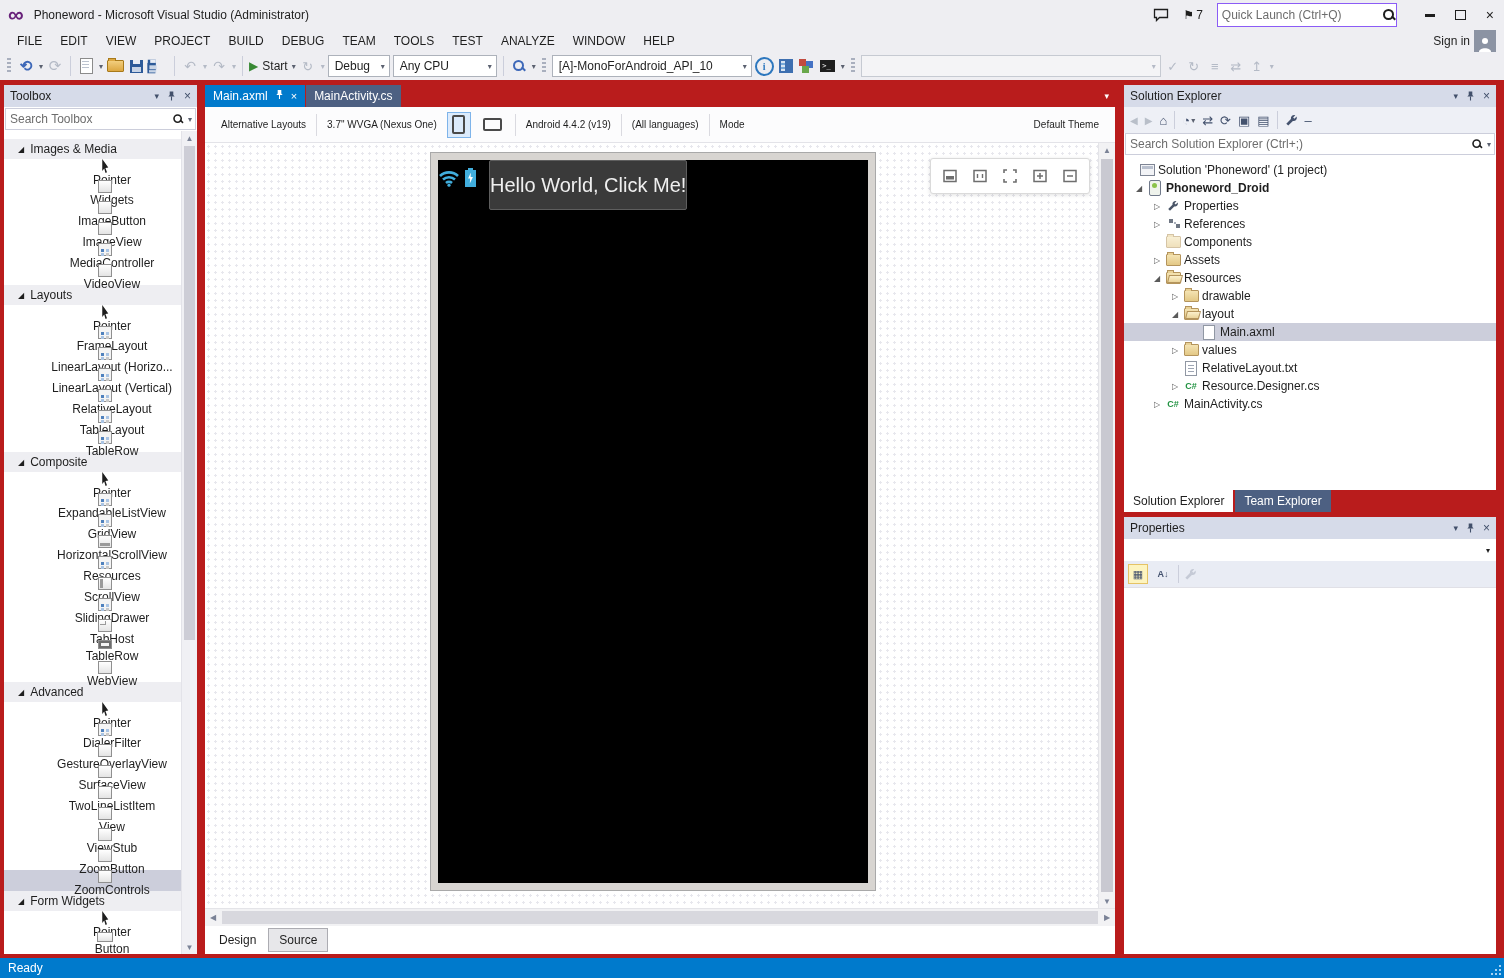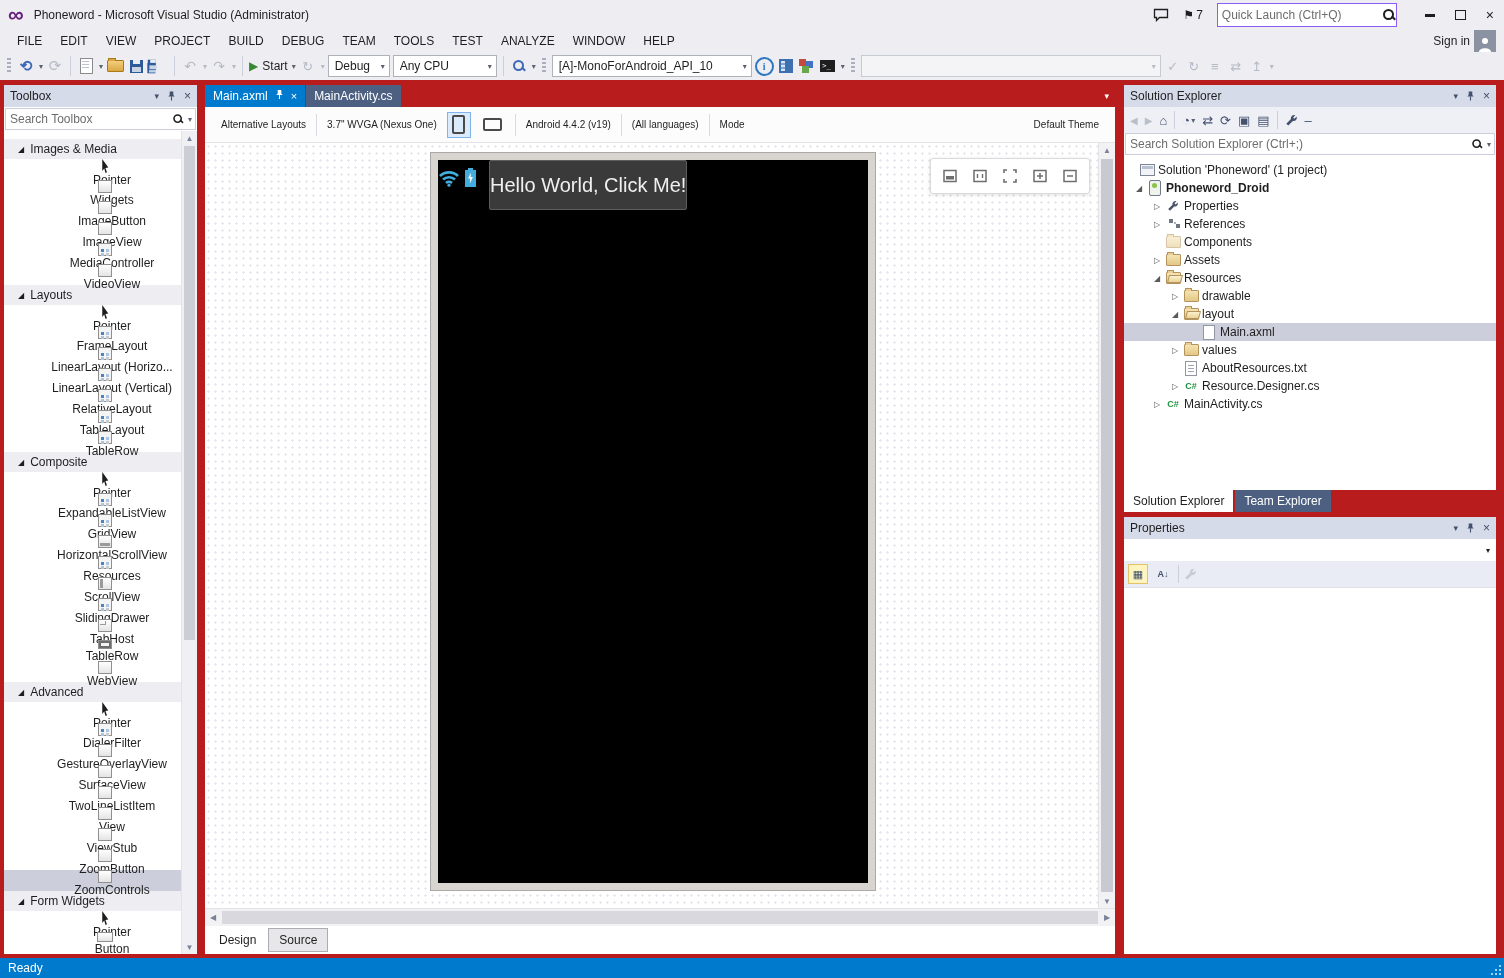--- a/index.html
+++ b/index.html
@@ -729,21 +729,21 @@
             <span class="tree-ico">
               <span class="ti-folder"></span>
             </span>
             <span class="tree-label">values</span>
           </div>
           <div class="tree-row" style="padding-left: 44px;">
             <span class="tree-exp"></span>
             <span class="tree-ico">
               <span class="ti-file-text"></span>
             </span>
-            <span class="tree-label">AboutResources.txt</span>
+            <span class="tree-label">RelativeLayout.txt</span>
           </div>
           <div class="tree-row" style="padding-left: 44px;">
             <span class="tree-exp">▷</span>
             <span class="tree-ico">
               <span class="ti-csharp">C#</span>
             </span>
             <span class="tree-label">Resource.Designer.cs</span>
           </div>
           <div class="tree-row" style="padding-left: 26px;">
             <span class="tree-exp">▷</span>

